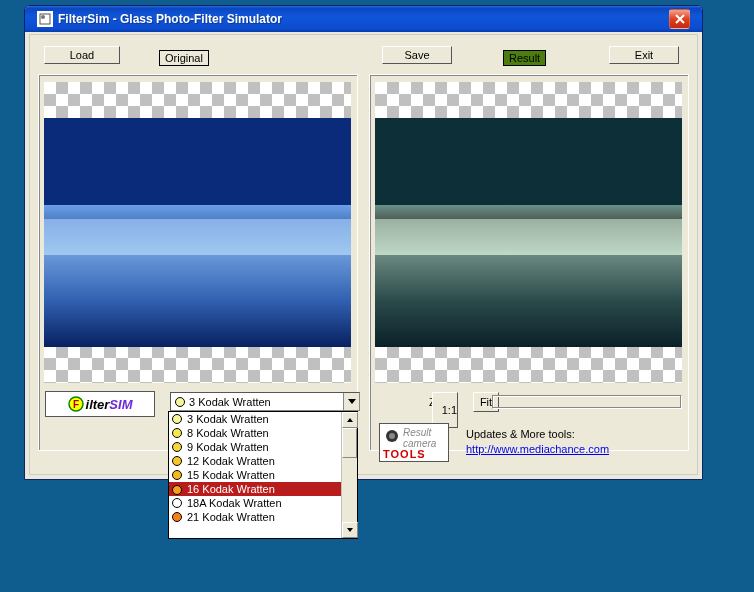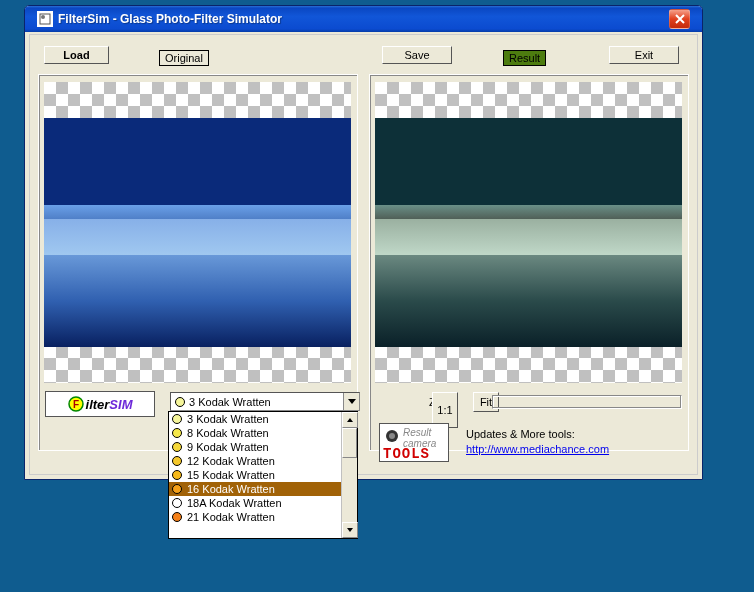--- a/index.html
+++ b/index.html
@@ -124,21 +124,21 @@
     position:absolute;
     background:#fff;
     border:1px solid #000;
     font-size:11px;
   }
   .dropdown .item {
     display:flex;align-items:center;
     padding:1px 3px;
     cursor:pointer;
   }
-  .dropdown .item.hl { background:#a16207;color:#fff; }
+  .dropdown .item.hl { background:#b91c1c;color:#fff;align-items:flex-end; }
   .dropdown .item .sw {
     width:10px;height:10px;border:1px solid #000;border-radius:50%;margin-right:5px;flex-shrink:0;
   }
   .dropdown .scrollbar {
     position:absolute;right:0;top:0;bottom:0;width:16px;
     background:#ece9d8;border-left:1px solid #c0c0c0;
   }
   .dropdown .sb-btn {
     width:16px;height:16px;background:#ece9d8;border:1px solid #888;
     border-top-color:#fff;border-left-color:#fff;display:flex;align-items:center;justify-content:center;font-size:8px;
@@ -177,21 +177,21 @@
     <div class="title-text">FilterSim - Glass Photo-Filter Simulator</div>
     <div class="close-btn">
       <svg width="10" height="10" viewBox="0 0 10 10">
           <path d="M1 1 L9 9 M9 1 L1 9" stroke="#fff" stroke-width="2"></path>
         </svg>
     </div>
   </div>
 
   <div class="client">
 
-    <button class="btn" style="position:absolute;left:14px;top:11px;width:65px;font-weight:bold;">Load</button>
+    <button class="btn" style="position:absolute;left:14px;top:11px;width:76px;">Load</button>
     <span class="label-tag" style="position:absolute;left:129px;top:15px;">Original</span>
 
     <button class="btn" style="position:absolute;left:352px;top:11px;width:70px;">Save</button>
     <span class="label-tag yellow" style="position:absolute;left:473px;top:15px;">Result</span>
 
     <button class="btn" style="position:absolute;left:579px;top:11px;width:70px;">Exit</button>
 
     <div class="groupbox" style="left:8px;top:39px;width:320px;height:377px;"></div>
     <div class="groupbox" style="left:339px;top:39px;width:320px;height:377px;"></div>
 
@@ -214,36 +214,36 @@
       <span class="swatch" style="background: rgb(245, 245, 154);"></span>
       <span style="flex:1;">3 Kodak Wratten</span>
       <span class="arrow">
         <svg width="8" height="6" viewBox="0 0 8 6">
             <path d="M0 0 L8 0 L4 5 Z" fill="#000"></path>
           </svg>
       </span>
     </div>
 
     <span style="position:absolute;left:370px;top:361px;font-size:11px;margin-left:29px;">Zoom</span>
-    <button class="btn" style="position:absolute;left:402px;top:357px;width:26px;height:36px;">1:1</button>
+    <button class="btn" style="position:absolute;left:402px;top:357px;width:26px;height:36px;text-align:right;">1:1</button>
     <button class="btn" style="position:absolute;left:443px;top:357px;width:26px;height:20px;">Fit</button>
     <div class="groove" style="position:absolute;left:462px;top:360px;width:190px;height:14px;"></div>
 
     <div class="tools-box" style="left:349px;top:388px;width:70px;height:39px;">
       <div style="display:flex;">
         <svg width="18" height="18" viewBox="0 0 18 18">
             <circle cx="9" cy="9" r="6" fill="#333"></circle>
             <circle cx="9" cy="9" r="3" fill="#888"></circle>
           </svg>
         <div style="color:#888;font-style:italic;margin-left:2px;">
           <div>Result</div>
           <div>camera</div>
         </div>
       </div>
-      <div style="color:#d00000;font-weight:bold;letter-spacing:1px;font-size:14px;font-family:Liberation Mono, monospace;">TOOLS</div>
+      <div style="color:#d00000;font-weight:bold;letter-spacing:1px;font-size:11px;">TOOLS</div>
     </div>
 
     <div style="position:absolute;left:436px;top:393px;font-size:11px;">Updates &amp; More tools:</div>
     <a class="link" style="position:absolute;left:436px;top:408px;font-size:11px;">http://www.mediachance.com</a>
 
   </div>
 </div>
 
 <div class="dropdown" style="left:168px;top:411px;width:190px;height:128px;">
   <div id="dd-items" style="position:absolute;left:0;top:0;right:16px;bottom:0;">

